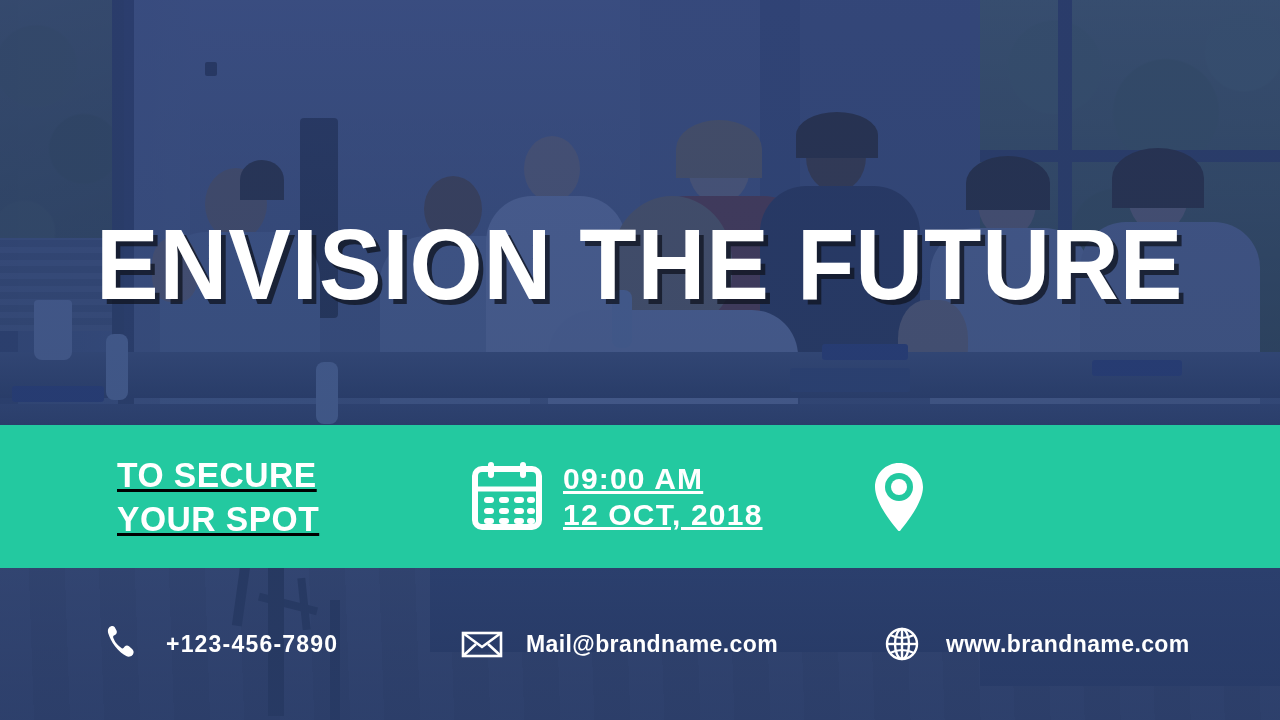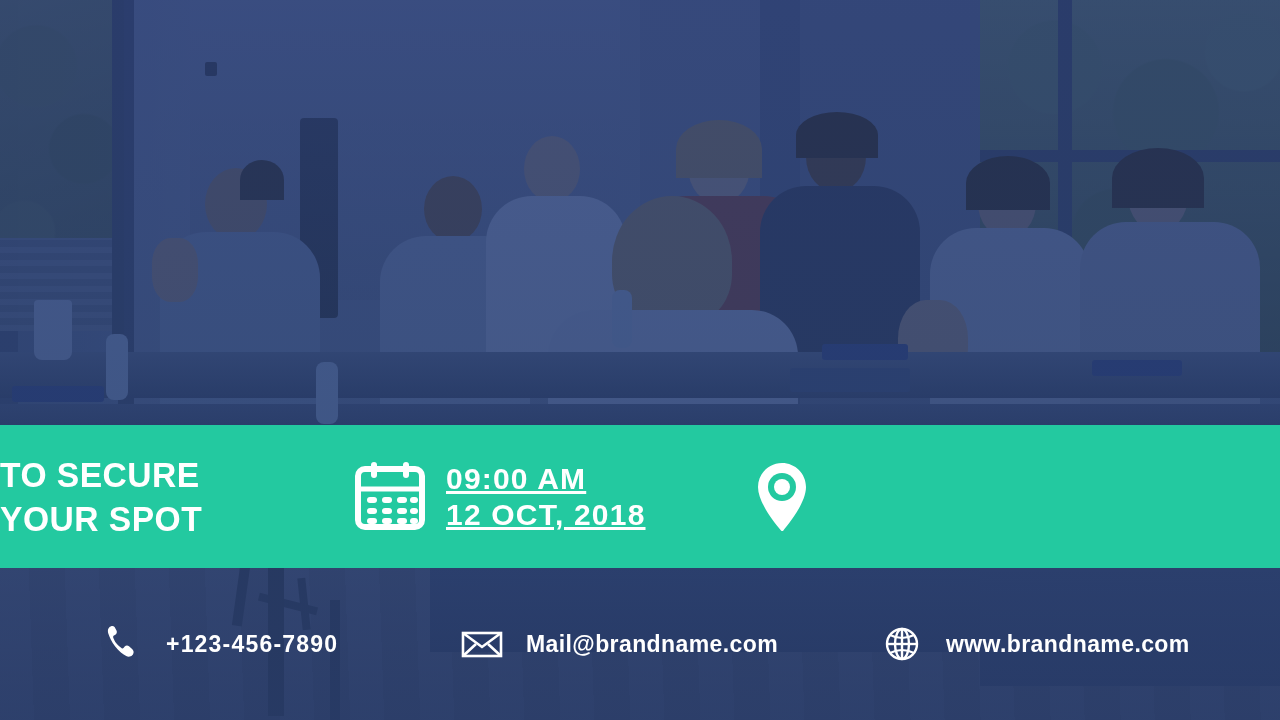--- a/index.html
+++ b/index.html
@@ -130,21 +130,21 @@
     white-space:nowrap;
   }
 
   
   .band {
     position:absolute; left:0; top:425px; width:1280px; height:143px;
     background:#23C9A0;
     display:flex; align-items:center;
   }
   .band-col { display:flex; align-items:center; }
-  .col-secure { width:352px; }
+  .col-secure { margin-left:117px; width:352px;text-decoration:underline; }
   .col-date   { width:400px; }
   .col-place  { }
 
   .secure-text {
     font-family:"Liberation Sans Narrow","Liberation Sans", sans-serif;
     font-weight:bold; font-size:35px; line-height:44px; color:#fff;
     letter-spacing:.5px; transform:scaleX(.96); transform-origin:left center;
   }
   .band-lines {
     font-family:"Liberation Sans Narrow","Liberation Sans", sans-serif;
@@ -237,20 +237,23 @@
     <div class="chair-leg cl1"></div>
     <div class="chair-leg cl2"></div>
     <div class="chair-leg cl3"></div>
     <div class="pole"></div>
     <div class="pole2"></div>
   </div>
 
   <div class="tint"></div>
   <div class="tint2"></div>
 
+  <div class="title-wrap">
+    <div class="title">ENVISION THE FUTURE</div>
+  </div>
 
   <div class="band">
 
     <div class="band-col col-secure">
       <div>
         <div class="secure-text">TO SECURE</div>
         <div class="secure-text">YOUR SPOT</div>
       </div>
     </div>
 

